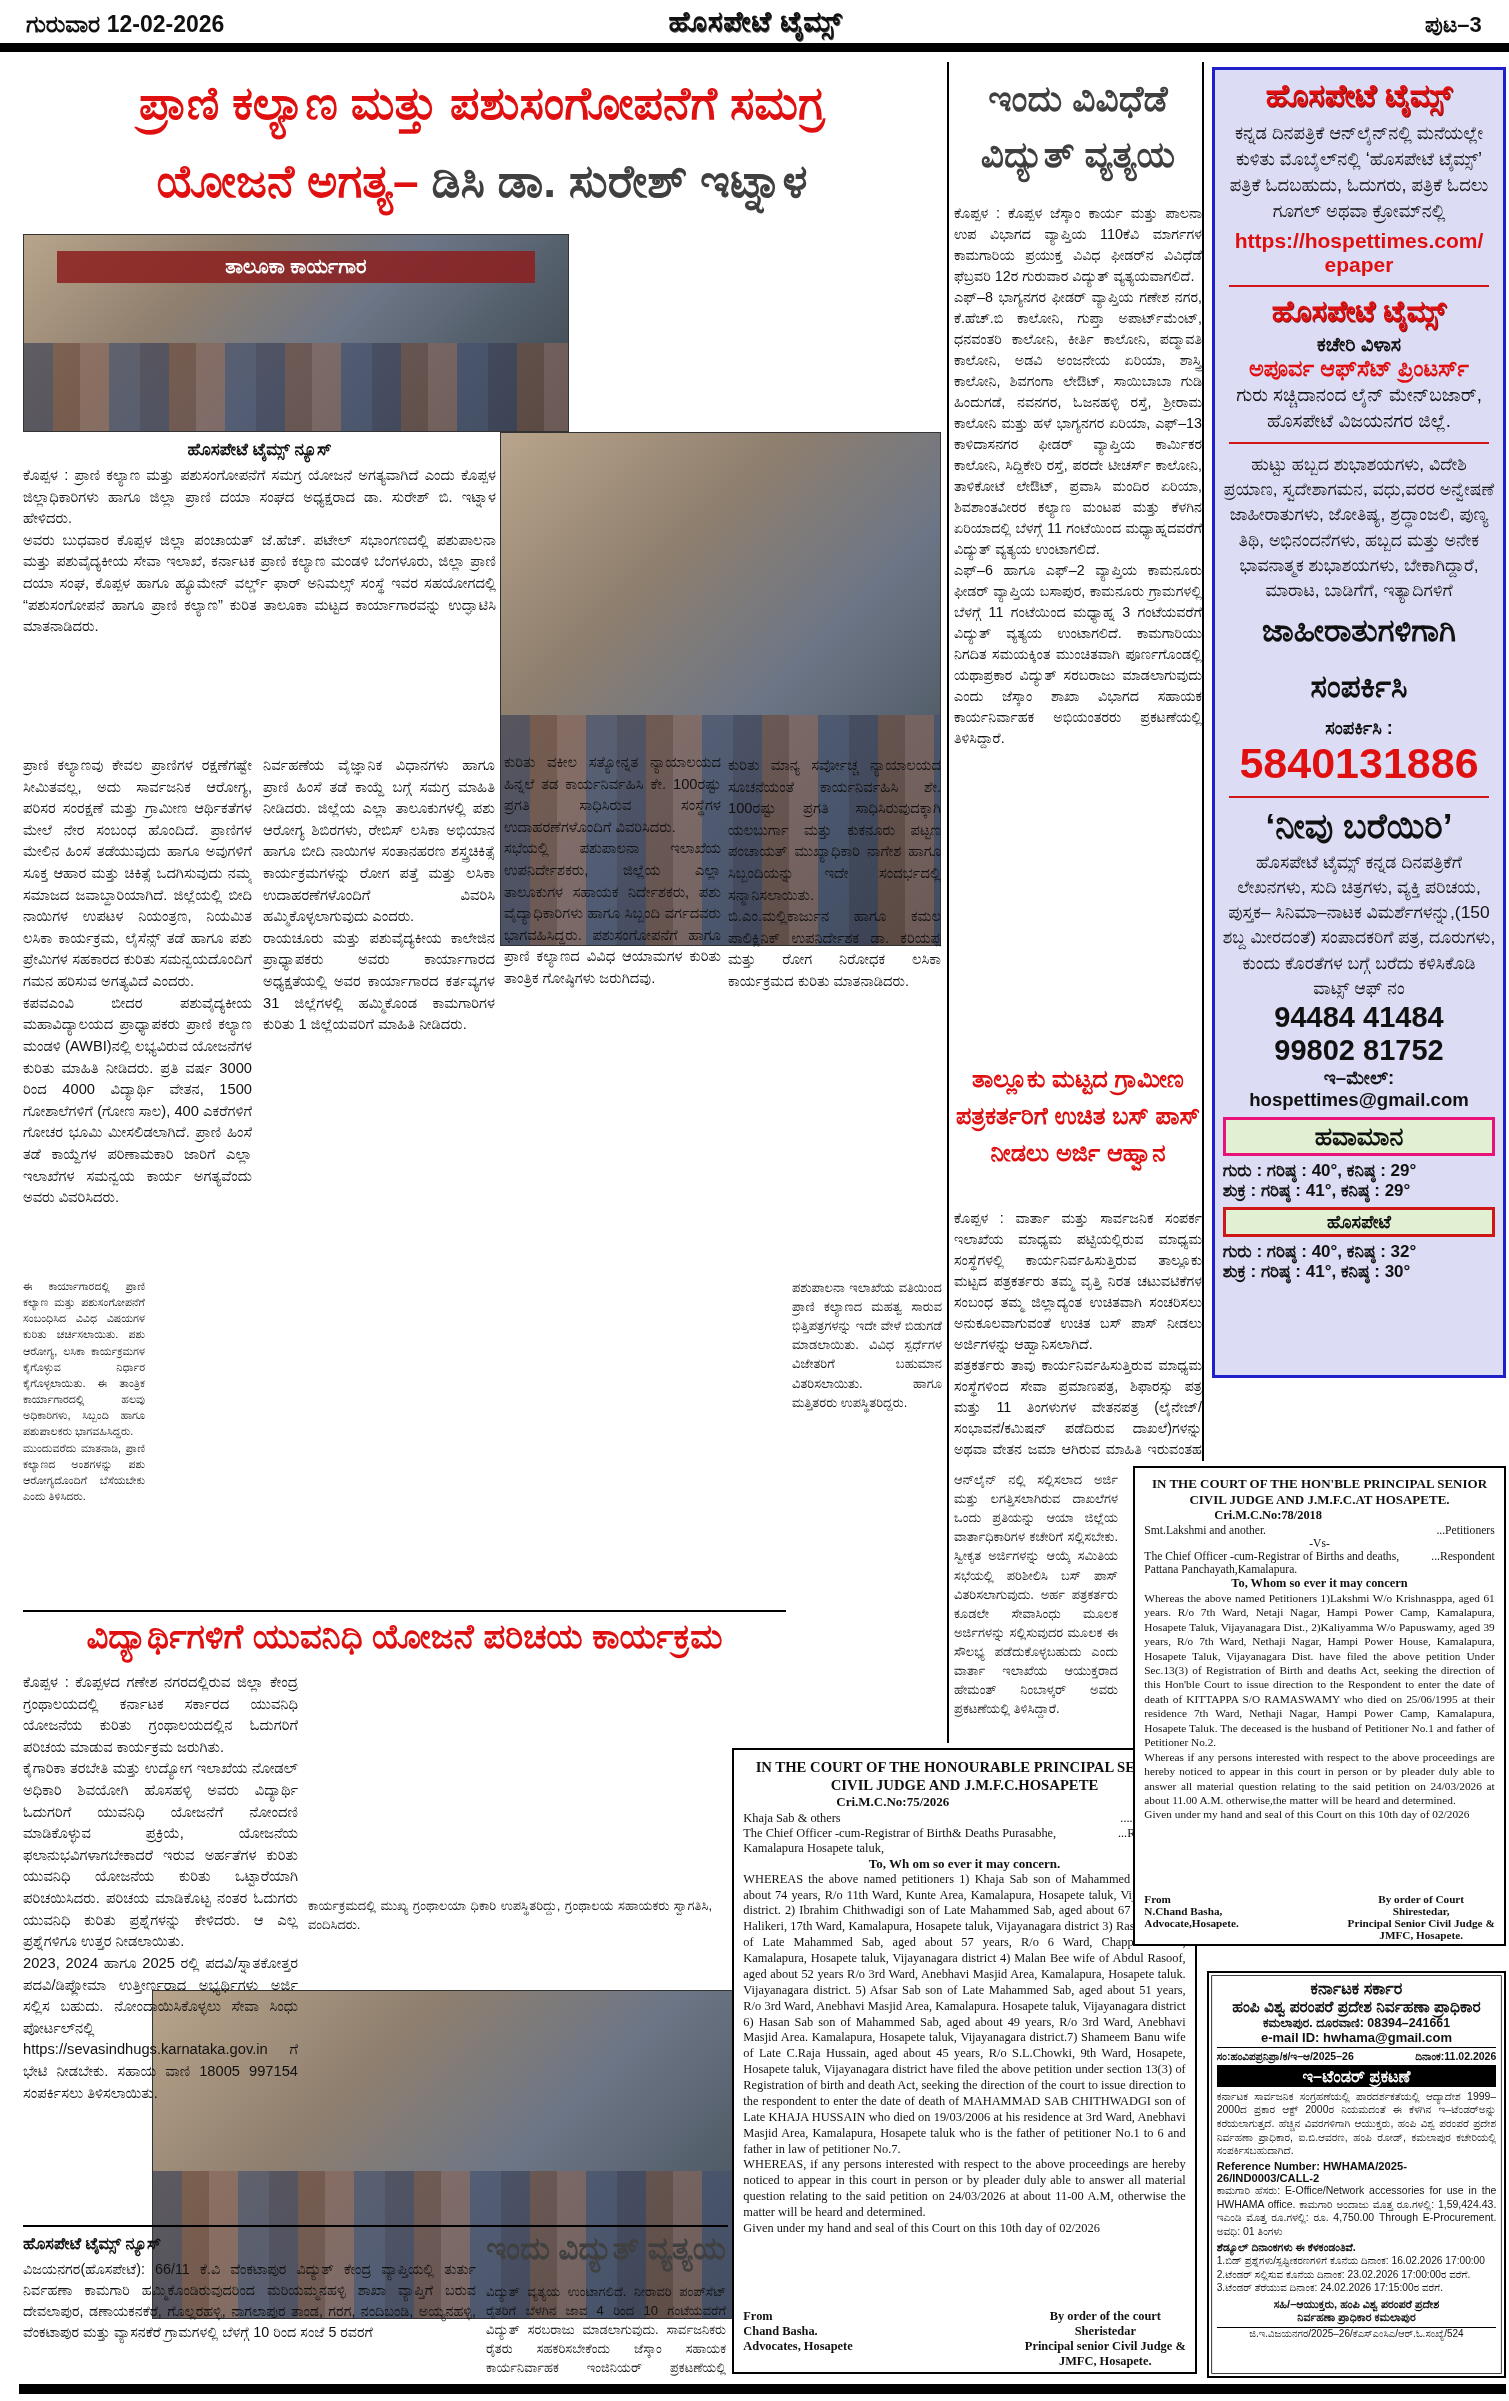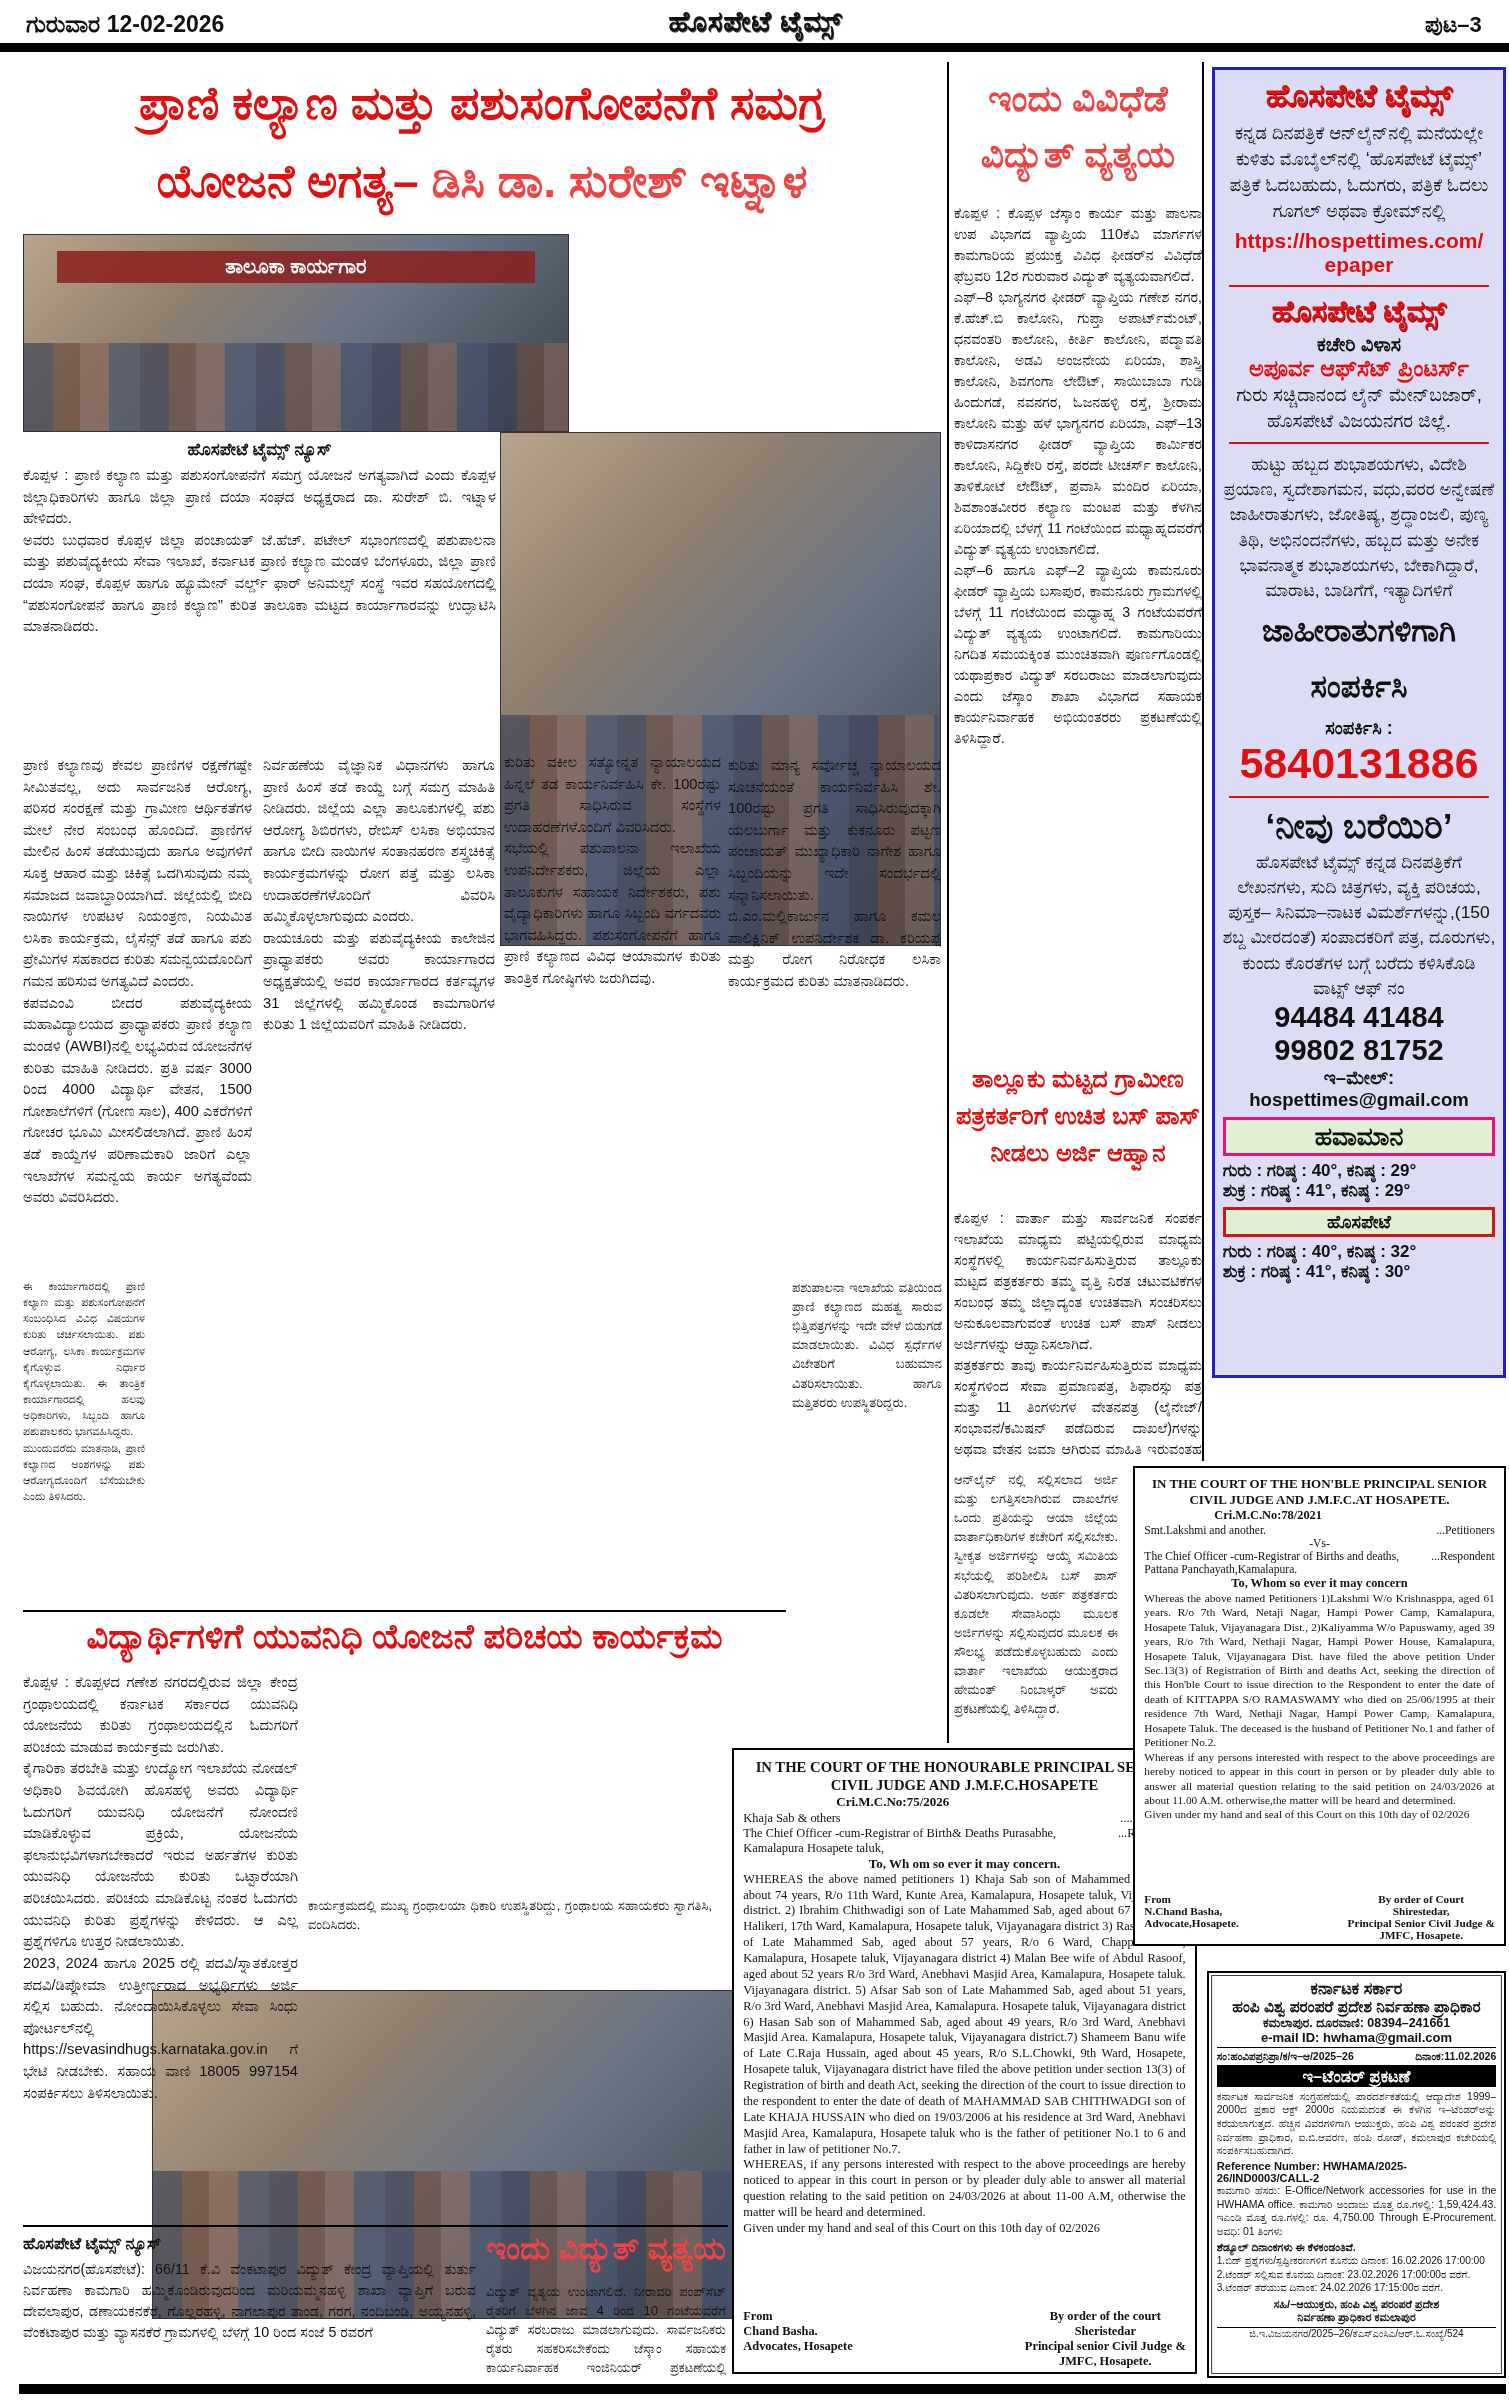--- a/index.html
+++ b/index.html
@@ -3,21 +3,21 @@
 <meta charset="utf-8">
 <style>
   html,body{margin:0;padding:0;background:#e8e8e8;}
   .page{position:relative;width:1510px;height:2401px;background:#ffffff;
         font-family:"Liberation Sans","DejaVu Sans",sans-serif;color:#111;overflow:hidden;}
   .abs{position:absolute;box-sizing:border-box;}
   .just{text-align:justify;white-space:pre-line;overflow:hidden;}
   .ctr{text-align:center;}
   .b{font-weight:bold;}
   .red{color:#e01010;}
-  .blue{color:#ef4444;}
+  .blue{color:#404040;}
   .rule-h{background:#000;}
   .rule-v{background:#000;width:2.3px;}
   .photo{background:linear-gradient(135deg,#b9a58c 0%,#8f7f6e 30%,#6d7686 55%,#4f5a66 80%,#3c444e 100%);
          border:0.8px solid #333;position:relative;overflow:hidden;}
   .photo .ppl{position:absolute;bottom:0;left:0;right:0;height:45%;
          background:repeating-linear-gradient(90deg,#3a3f55 0 29px,#6b4a3c 29px 56px,#86655a 56px 85px,#44506b 85px 116px);opacity:.65;}
   .photo .banner{position:absolute;top:8%;left:6%;right:6%;background:rgba(140,30,30,.85);
          color:#fff;font-weight:bold;text-align:center;padding:4.6px 3.1px;font-size:20px;}
   .bodytxt{font-size:14.7px;line-height:1.47;}
   .notice{border:2.3px solid #000;background:#fff;font-family:"Liberation Serif","DejaVu Serif",serif;
@@ -153,21 +153,21 @@
     <div class="greenband" style="font-size:25px;margin-top:6.2px;padding:1.5px 0;">ಹವಾಮಾನ</div>
     <div class="b" style="font-size:17px;margin-top:4.6px;">ಗುರು : ಗರಿಷ್ಠ : 40°, ಕನಿಷ್ಠ : 29°</div>
     <div class="b" style="font-size:17px;">ಶುಕ್ರ : ಗರಿಷ್ಠ : 41°, ಕನಿಷ್ಠ : 29°</div>
     <div class="greenband" style="font-size:18px;margin-top:6.2px;padding:1.5px 0;border-color:#d01616;">ಹೊಸಪೇಟೆ</div>
     <div class="b" style="font-size:17px;margin-top:4.6px;">ಗುರು : ಗರಿಷ್ಠ : 40°, ಕನಿಷ್ಠ : 32°</div>
     <div class="b" style="font-size:17px;">ಶುಕ್ರ : ಗರಿಷ್ಠ : 41°, ಕನಿಷ್ಠ : 30°</div>
   </div>
 
   <div class="abs notice" style="left:1133px;top:1466px;width:373px;height:480px;">
     <div class="nh" style="font-size:13px;">IN THE COURT OF THE HON'BLE PRINCIPAL SENIOR CIVIL JUDGE AND J.M.F.C.AT HOSAPETE.</div>
-    <div class="nh" style="font-size:12.4px;text-align:left;padding-left:70px;">Cri.M.C.No:78/2021</div>
+    <div class="nh" style="font-size:12.4px;text-align:left;padding-left:70px;">Cri.M.C.No:78/2018</div>
     <div class="nrow" style="font-size:11.6px;">
         <span>Smt.Lakshmi and another.</span>
         <span>...Petitioners</span>
       </div>
     <div class="ctr" style="font-size:11.6px;">-Vs-</div>
     <div class="nrow" style="font-size:11.6px;">
         <span style="max-width:78%;">The Chief Officer -cum-Registrar of Births and deaths, Pattana Panchayath,Kamalapura.</span>
         <span>...Respondent</span>
       </div>
     <div class="ctr b" style="font-size:12.4px;">To, Whom so ever it may concern</div>

